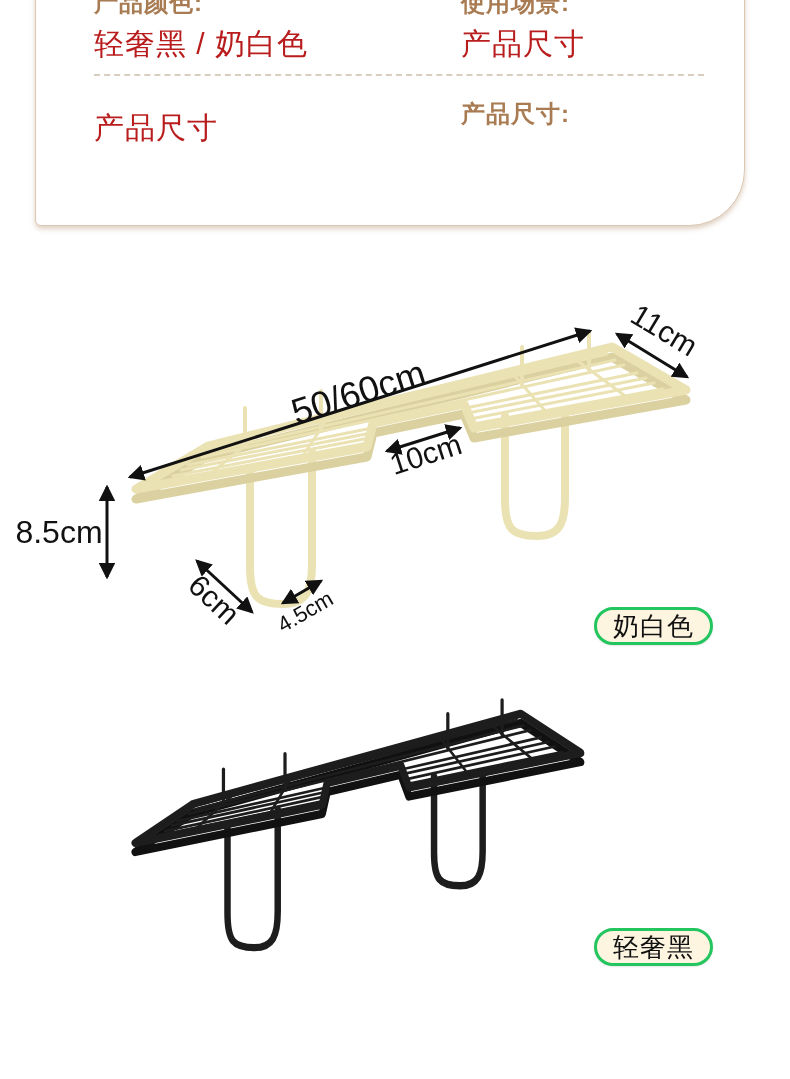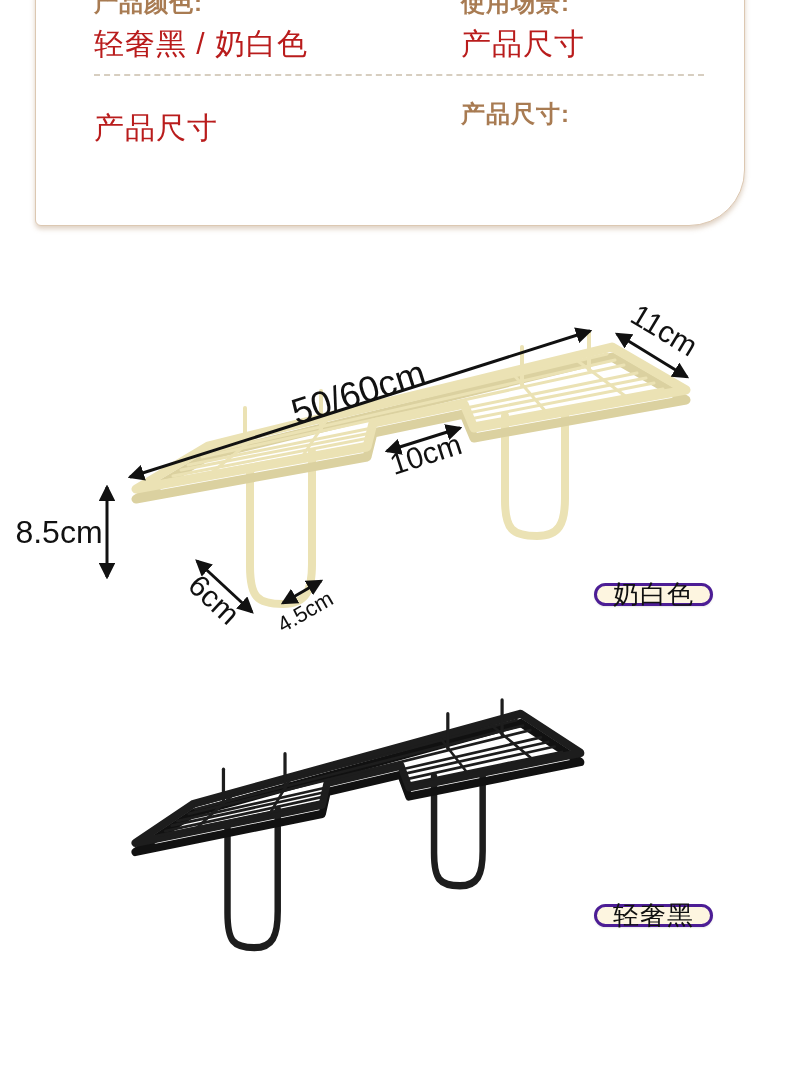--- a/index.html
+++ b/index.html
@@ -39,27 +39,28 @@
   
   .fig-svg{position:absolute;left:0;display:block;}
   #fig-cream{top:280px;}
   #fig-black{top:640px;}
   .rack-cream{color:#ebe2b4;--band-color:#dbd1a0;}
   .rack-black{color:#1d1d1d;--band-color:#111111;}
   .dim-text{fill:#111;font-weight:500;font-family:"Liberation Sans","DejaVu Sans",sans-serif;}
   .dim-line{stroke:#111;stroke-width:3;fill:none;}
   
   .badge{
-    position:absolute;left:594px;width:119px;height:23px;
+    position:absolute;left:594px;width:119px;height:38px;
     box-sizing:border-box;
     background:#fdf5e0;
-    border:3px solid #4c1d95;border-radius:22px;
+    border:3px solid #22c55e;border-radius:22px;
     display:flex;align-items:center;justify-content:center;
     font-size:26px;color:#111;letter-spacing:1px;
     box-shadow:0 1px 2px rgba(0,0,0,.10);
+    margin-top:24px;
   }
   #badge-cream{top:583px;}
   #badge-black{top:904px;}
 </style>
 </head>
 <body>
 
 <div id="screen">
 
   <div class="info-card">

